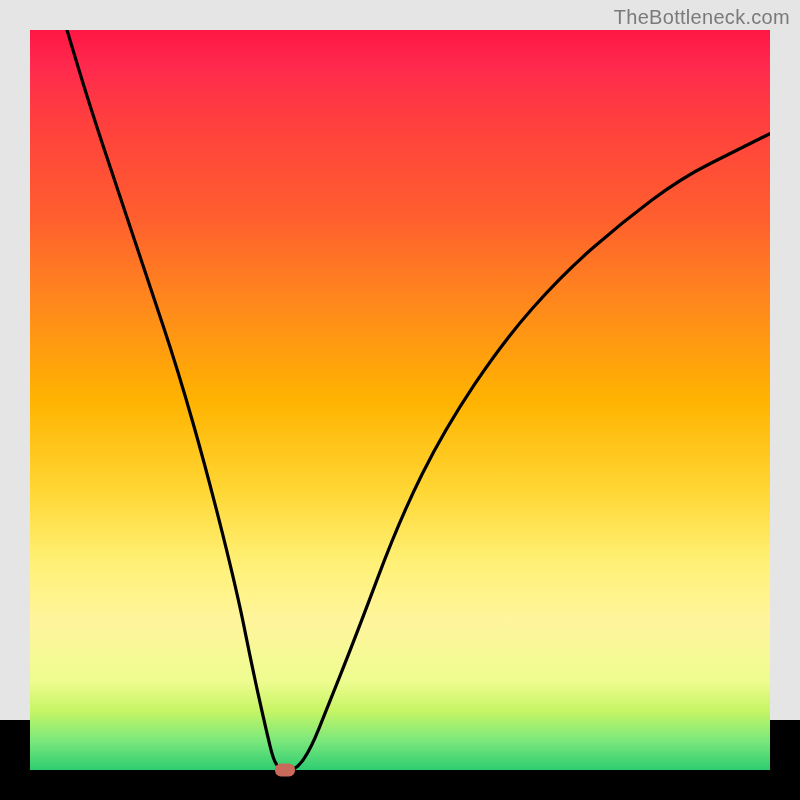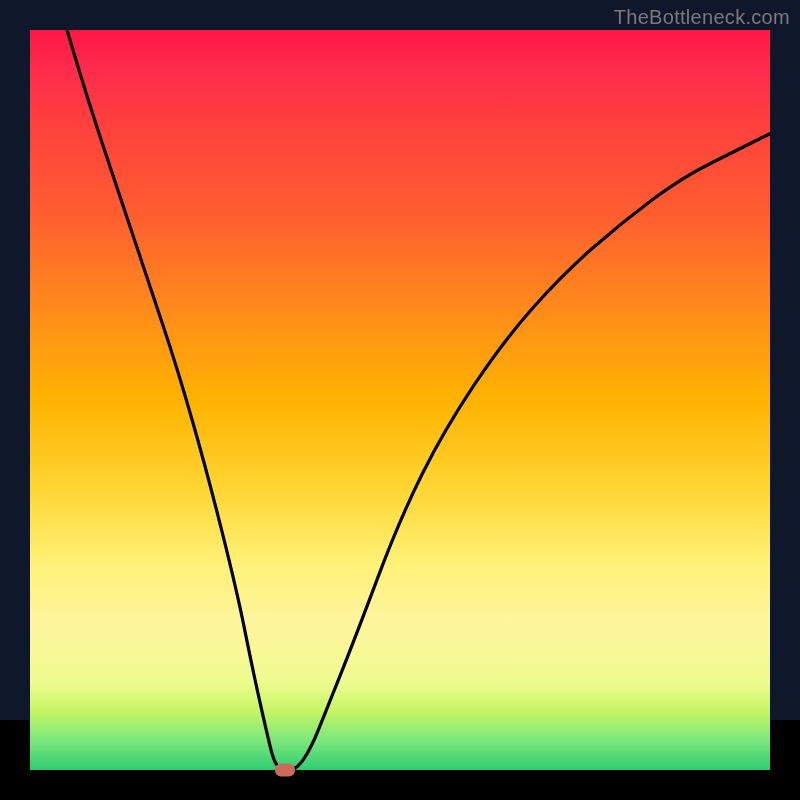--- a/index.html
+++ b/index.html
@@ -10,21 +10,21 @@
     background: #000;
     overflow: hidden;
     font-family: Arial, Helvetica, sans-serif;
   }
   .frame {
     position: absolute;
     left: 0;
     top: 0;
     width: 800px;
     height: 720px;
-    background: #0f172a;
+    background: #e5e5e5;
   }
   .plot {
     position: absolute;
     left: 30px;
     top: 30px;
     width: 740px;
     height: 740px;
     
     background: linear-gradient(
       to bottom,

